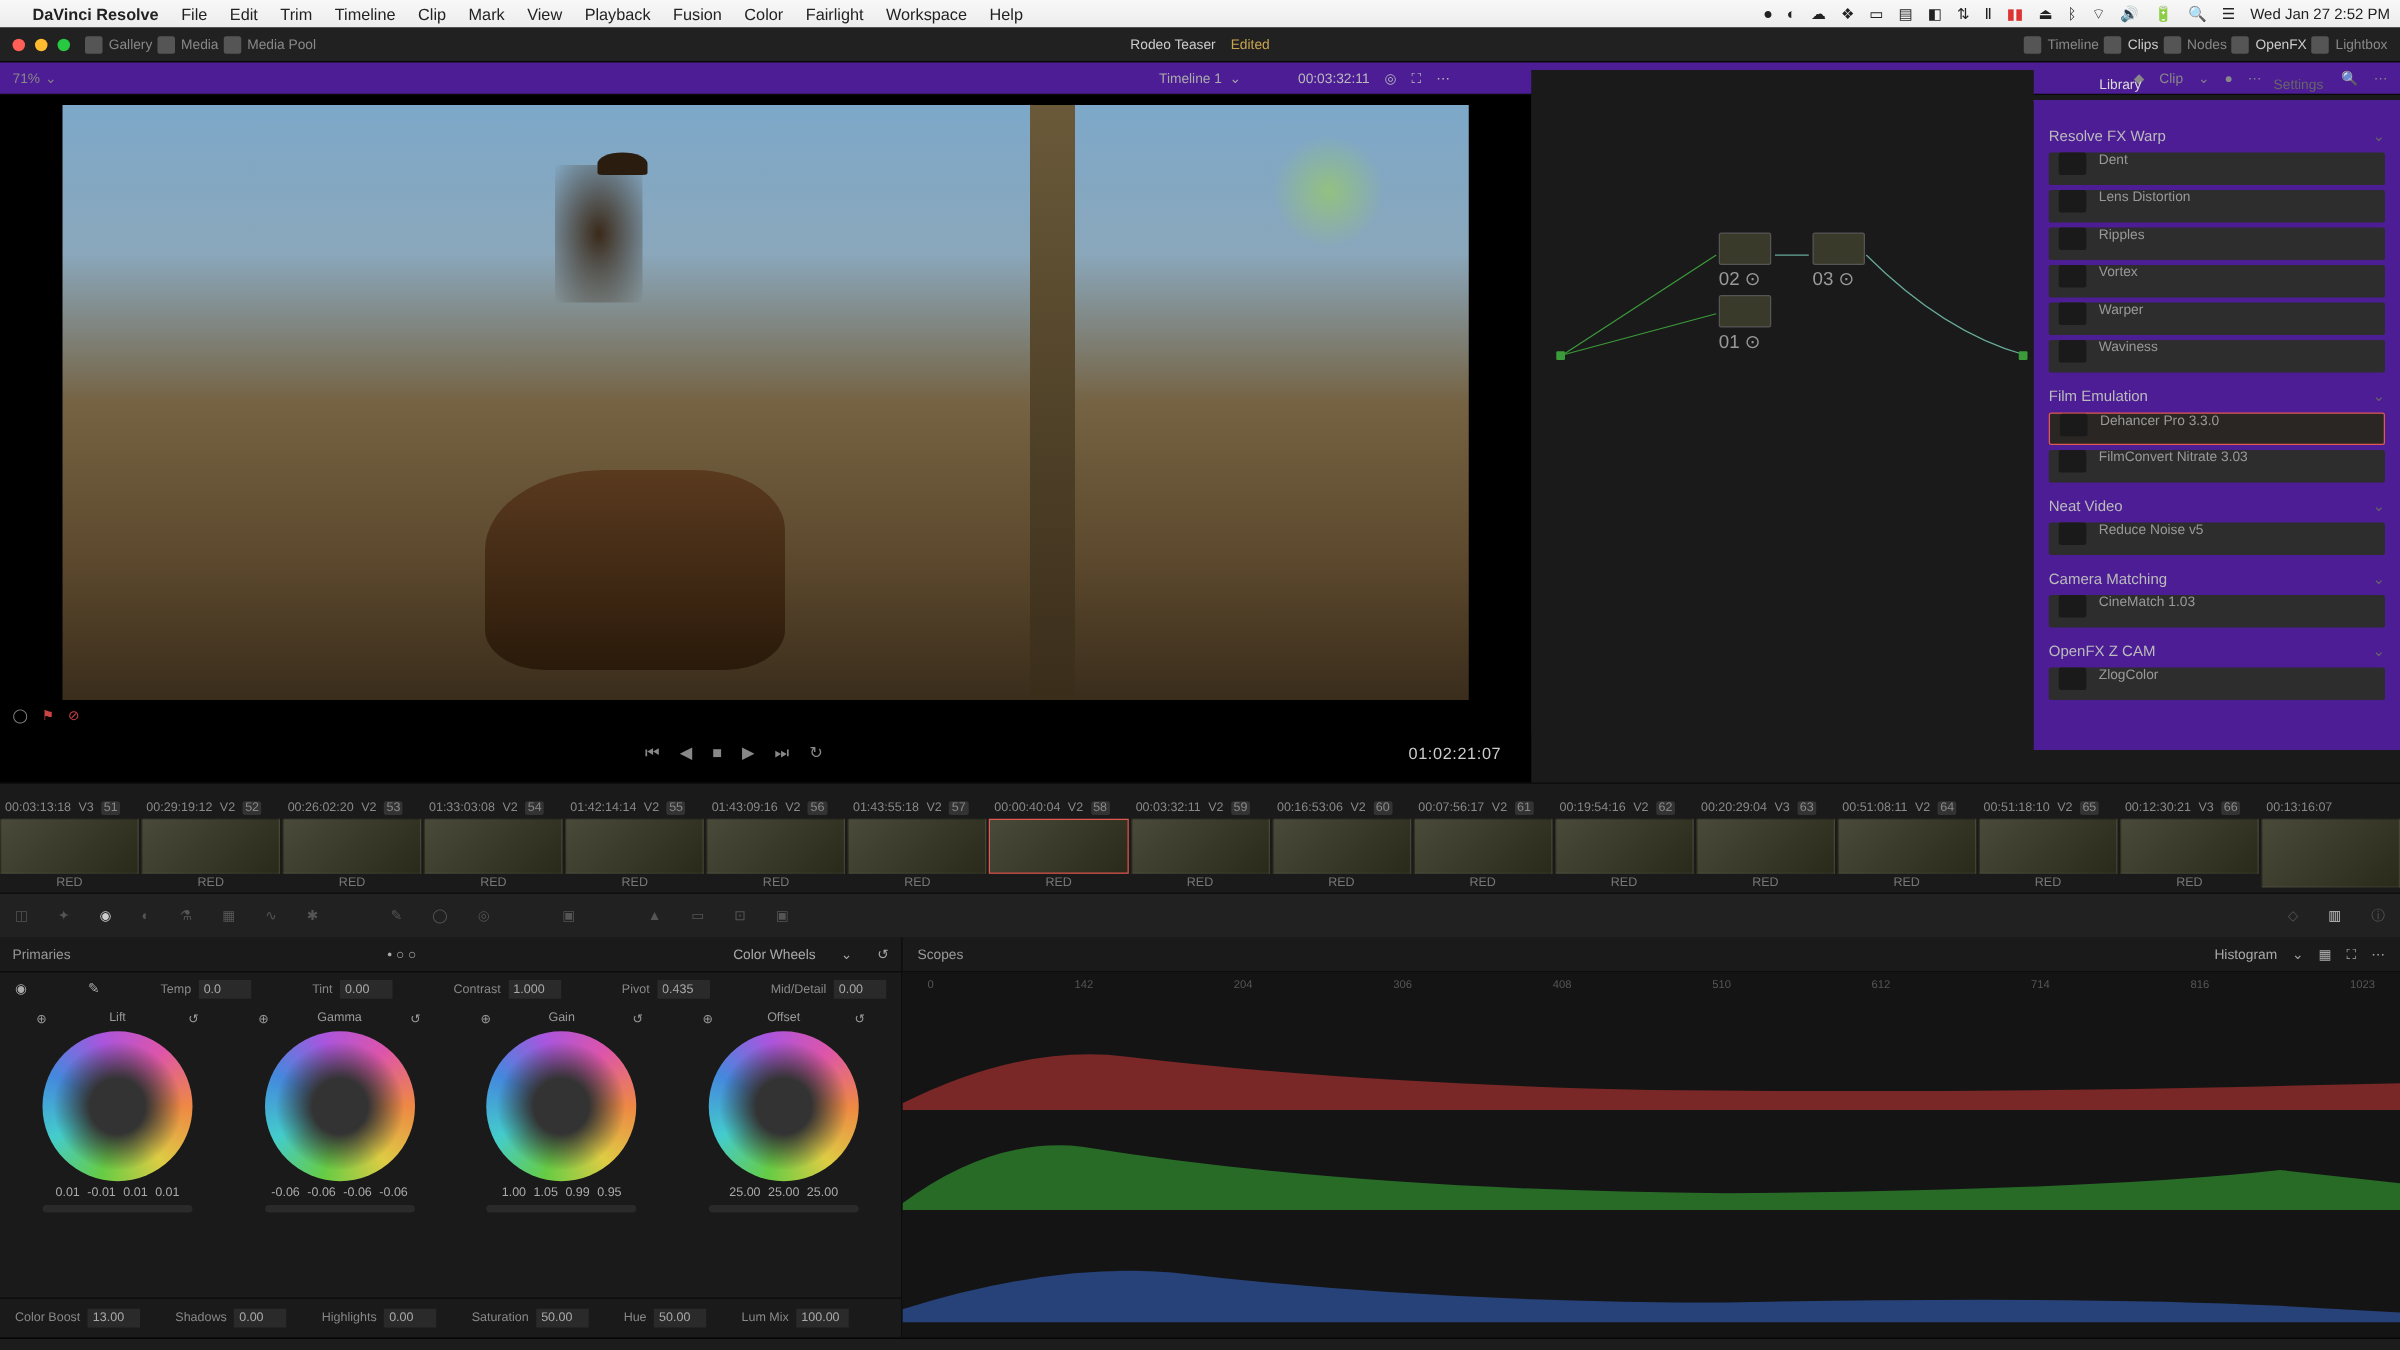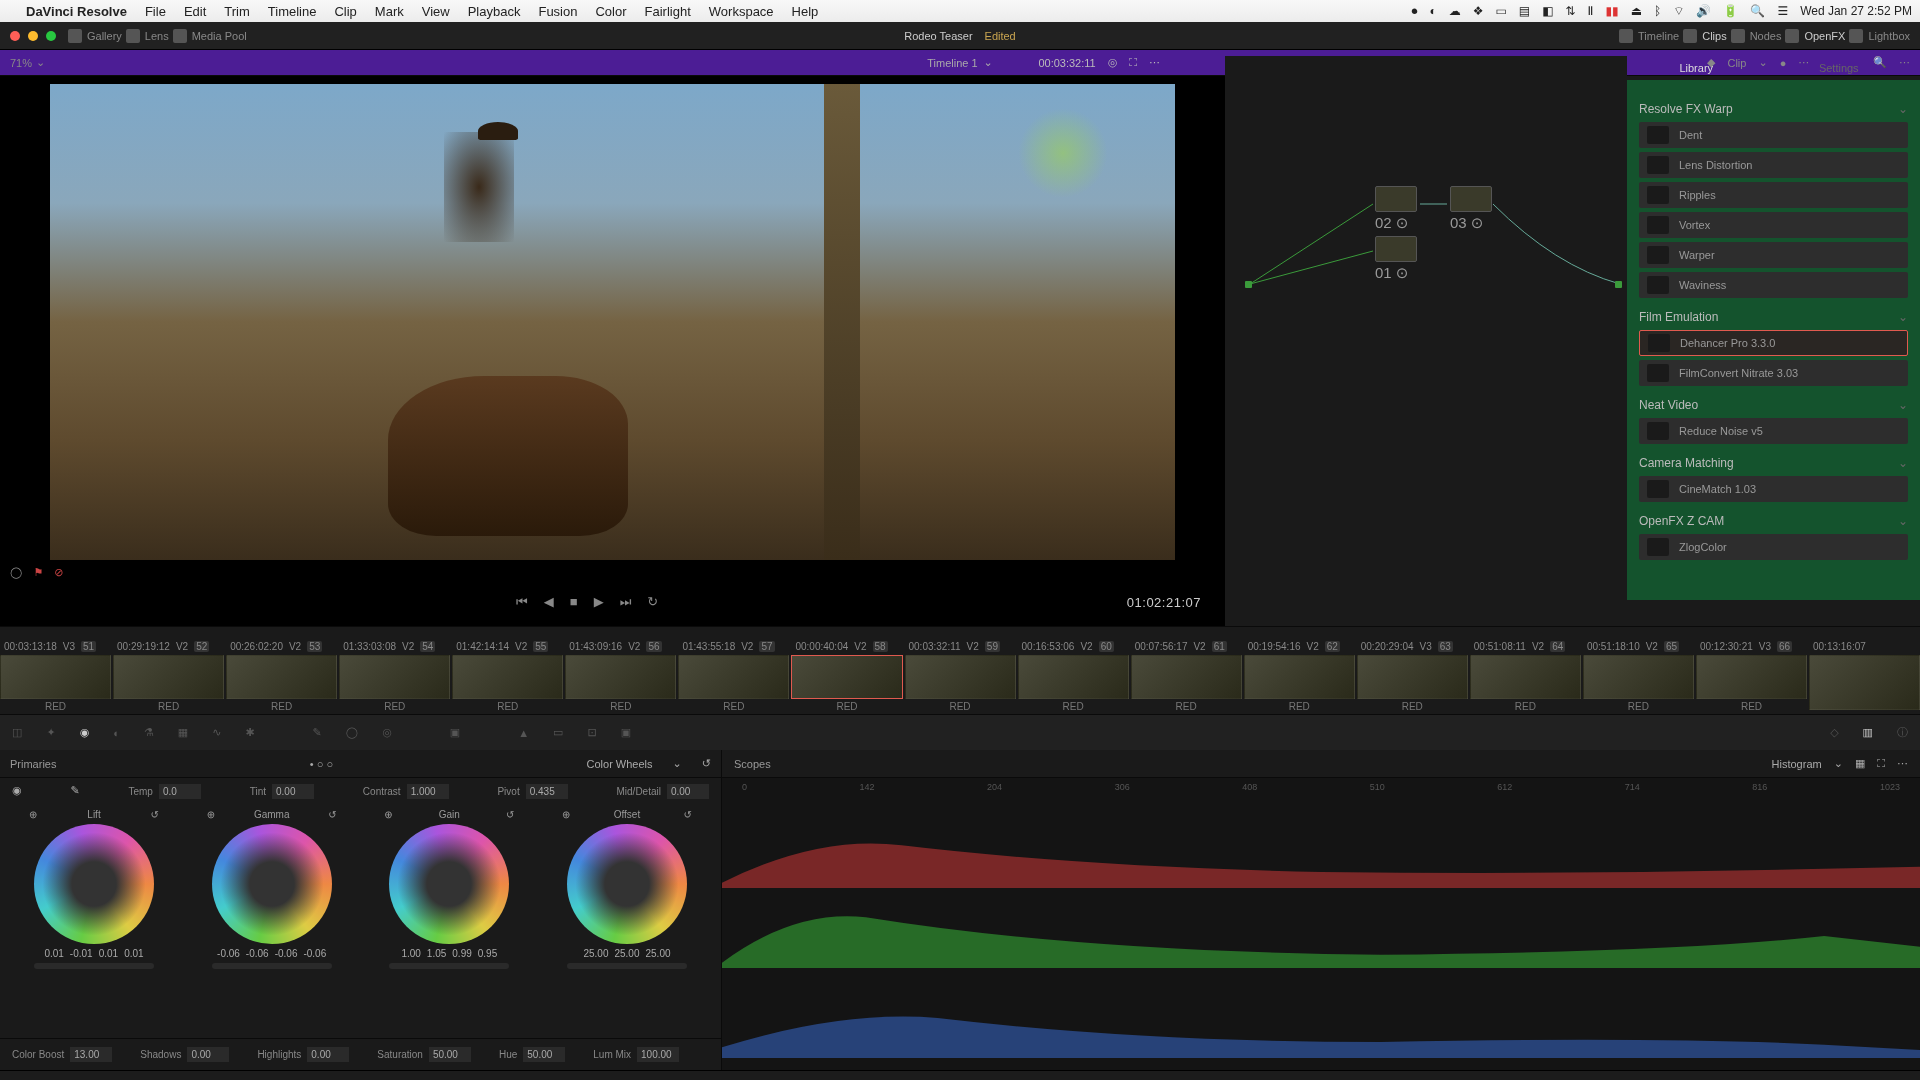--- a/index.html
+++ b/index.html
@@ -32,24 +32,24 @@
 .viewer-area { width: 1225px; display:flex; flex-direction:column; }
 .viewer { flex:1; background:#000; padding:8px 10px 0; display:flex; flex-direction:column;}
 .viewer-img { flex:1; background:linear-gradient(180deg,#7da8c9 0%,#8aa7bb 25%,#756343 50%,#5e4a2e 75%,#3a2d1c 100%); position:relative; margin:0 40px; overflow:hidden;}
 .viewer-transport { height:48px; display:flex; align-items:center; padding:0 14px; }
 .viewer-transport .tc { margin-left:auto; color:#ccc; font-size:13px; letter-spacing:0.5px;padding-left:32px;}
 .transport-center { position:absolute; left:42%; display:flex; gap:16px; }
 .transport-center span { color:#888; cursor:pointer; font-size:13px;}
 .tabbar { position:absolute; right:10px; top:56px; width:285px; display:flex;justify-content:flex-end; }
 .tab { flex:1; text-align:center; padding:6px 0; color:#666; border-bottom:1px solid transparent;}
 .tab.active { color:#ddd; border-bottom:1px solid #e05a4f;}
-.library { position:absolute; right:0; top:80px; width:293px; height:520px; background:#14532d; padding:10px 12px; overflow:auto;}
+.library { position:absolute; right:0; top:80px; width:293px; height:520px; background:#4c1d95; padding:10px 12px; overflow:auto;}
 .lib-cat { color:#bbb; font-size:12px; margin:12px 0 6px; display:flex; align-items:center;}
 .lib-cat::after { content:'⌄'; margin-left:auto; color:#666;}
-.lib-item { background:#2d2d2d; height:26px; border-radius:2px; display:flex; align-items:center; padding:0 8px; margin-bottom:4px; gap:10px; color:#999;}
+.lib-item { background:#2d2d2d; height:26px; border-radius:2px; display:flex; padding:0 8px; margin-bottom:4px; gap:10px; color:#999;}
 .lib-item.sel { border:1px solid #e05a4f; background:#2a2623;}
 .lib-item .li-ico { width:22px; height:18px; background:#1a1a1a; border-radius:2px;}
 .node-graph { position:absolute; left:1225px; right:293px; top:56px; height:530px; background:#1a1a1a; }
 .node { position:absolute; width:42px; height:26px; background:#3a3a2a; border:1px solid #555; border-radius:2px;}
 .node-lbl { position:absolute; font-size:15px; color:#999; }
 .n-dot { position:absolute; width:7px; height:7px; background:#3b9b3b; border-radius:1px;}
 .thumbs { height:88px; background:#1a1a1a; display:flex; padding:0 0; overflow:hidden; border-top:1px solid #0a0a0a; gap:2px;}
 .clip { width:114px; display:flex; flex-direction:column; }
 .clip-head { display:flex; gap:6px; padding:14px 4px; font-size:10px; color:#888; height:16px; align-items:flex-start;}
 .clip-head .num { background:#333; padding:0 2px; border-radius:2px;}
@@ -132,21 +132,21 @@
     <span class="dot-y"></span>
     <span class="dot-g"></span>
   </div>
   <div class="left">
     <div class="tb-item">
         <span class="ico"></span>
         <span>Gallery</span>
       </div>
     <div class="tb-item">
         <span class="ico"></span>
-        <span>Lens</span>
+        <span>Media</span>
       </div>
     <div class="tb-item">
         <span class="ico"></span>
         <span>Media Pool</span>
       </div>
   </div>
   <div class="center">
     <span class="proj">Rodeo Teaser</span>
     <span class="status">Edited</span>
   </div>

